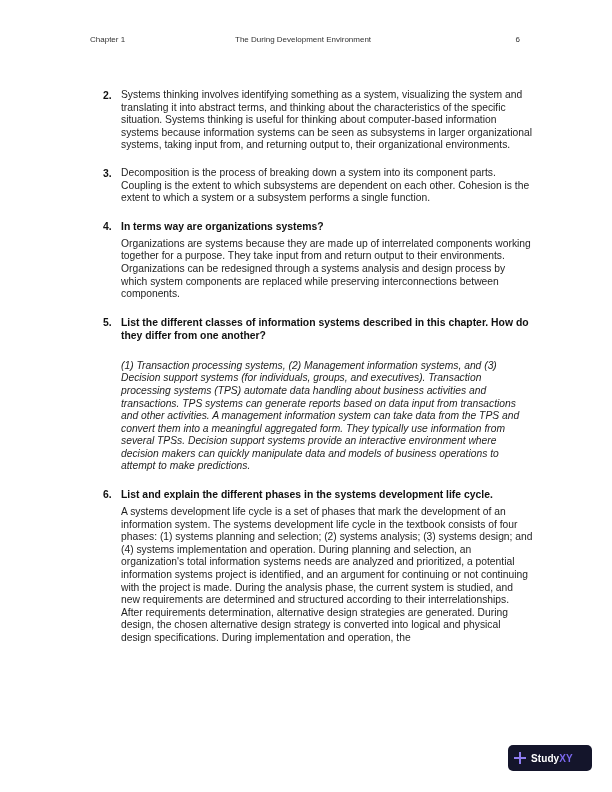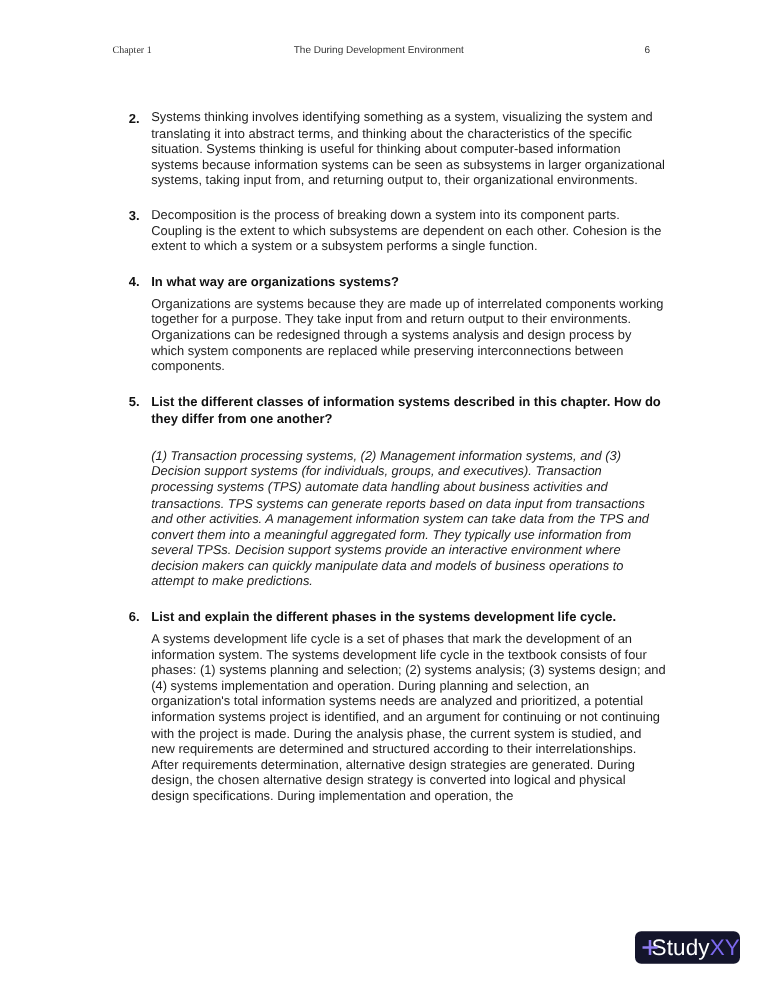--- a/index.html
+++ b/index.html
@@ -17,21 +17,21 @@
     }
     .page-header {
       position: absolute;
       top: 35px;
       left: 90px;
       width: 432px;
       height: 12px;
       font-size: 8px;
       color: #333;
     }
-    .page-header .hdr-left { position: absolute; left: 0; top: 0; font-family: Liberation Serif, serif; }
+    .page-header .hdr-left { position: absolute; left: 0; top: 0; }
     .page-header .hdr-center { position: absolute; left: 145px; top: 0; }
     .page-header .hdr-right { position: absolute; right: 2px; top: 0; }
 
     .content {
       position: absolute;
       top: 84px;
       left: 103px;
       width: 430px;
     }
     .qa {
@@ -89,22 +89,22 @@
       position: absolute;
       background: #8f7cf2;
     }
     .studyxy-badge .plus::before {
       left: 5px; top: 0; width: 1.5px; height: 12px;
     }
     .studyxy-badge .plus::after {
       left: 0; top: 5px; width: 12px; height: 1.5px;
     }
     .studyxy-badge .brand {
-      font-weight: normal;
-      font-size: 18px;
+      font-weight: bold;
+      font-size: 10px;
       letter-spacing: 0.1px;
     }
     .studyxy-badge .brand .w { color: #ffffff; }
     .studyxy-badge .brand .p { color: #7b68ee; }
   </style>
 </head>
 <body>
 
 <div class="page-header">
   <span class="hdr-left">Chapter 1</span>
@@ -124,21 +124,21 @@
   <div class="qa">
     <div class="q">
       <span class="num">3.</span>
     </div>
     <div class="a">Decomposition is the process of breaking down a system into its component parts.  Coupling is the extent to which subsystems are dependent on each other.  Cohesion is the extent to which a system or a subsystem performs a single function.</div>
   </div>
 
   <div class="qa">
     <div class="q">
       <span class="num">4.</span>
-      <span>In what way are organizations systems?</span>
+      <span>In terms way are organizations systems?</span>
     </div>
     <div class="a">Organizations are systems because they are made up of interrelated components working together for a purpose.  They take input from and return output to their environments.  Organizations can be redesigned through a systems analysis and design process by which system components are replaced while preserving interconnections between components.</div>
   </div>
 
   <div class="qa">
     <div class="q">
       <span class="num">5.</span>
       <span>List the different classes of information systems described in this chapter.  How do they differ from one another?</span>
     </div>
     <div class="a gap">(1) Transaction processing systems, (2) Management information systems, and (3) Decision support systems (for individuals, groups, and executives).  Transaction processing systems (TPS) automate data handling about business activities and transactions.  TPS systems can generate reports based on data input from transactions and other activities.  A management information system can take data from the TPS and convert them into a meaningful aggregated form.  They typically use information from several TPSs. Decision support systems provide an interactive environment where decision makers can quickly manipulate data and models of business operations to attempt to make predictions.</div>

